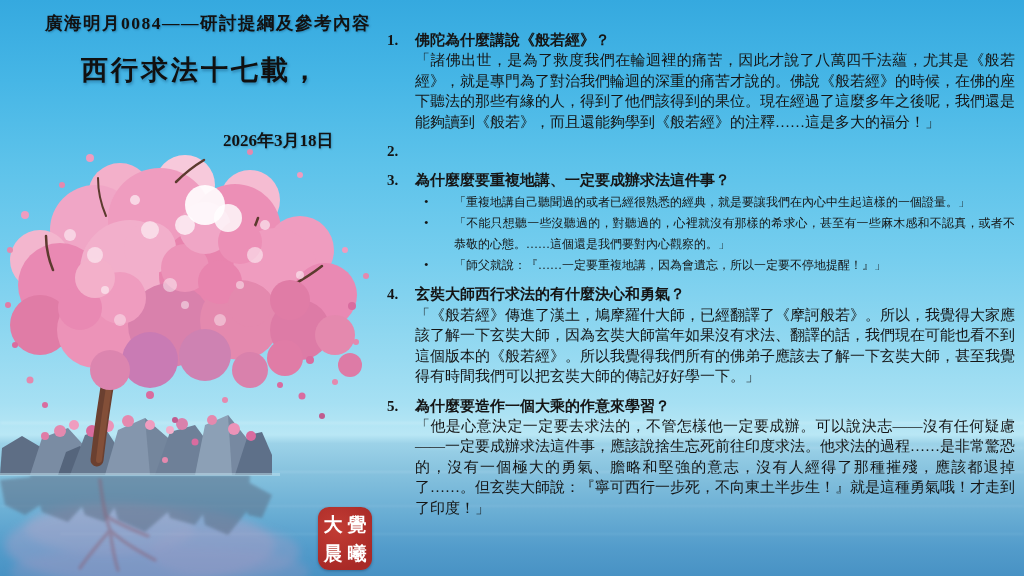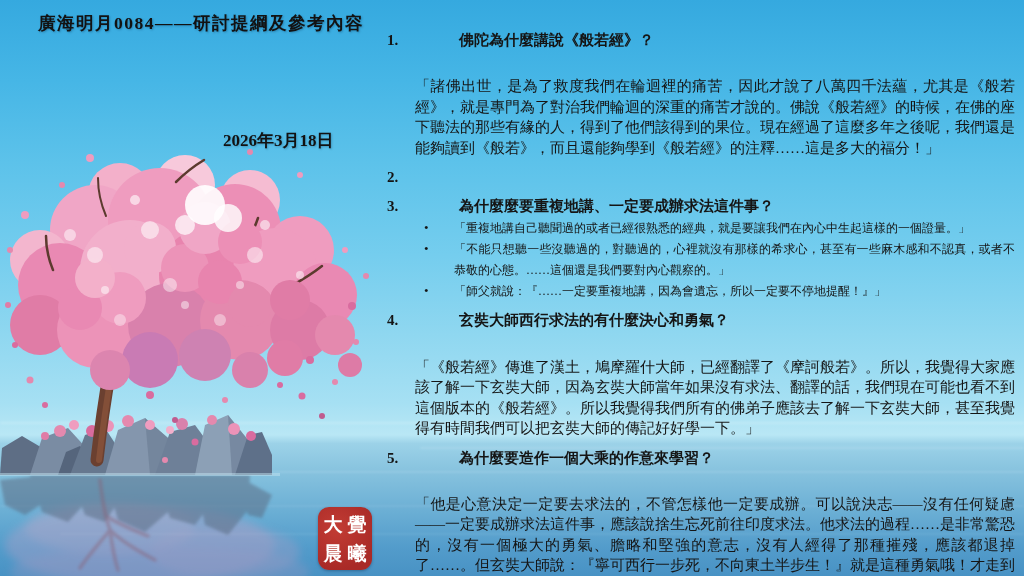--- a/index.html
+++ b/index.html
@@ -6,33 +6,33 @@
   body{font-family:"Liberation Serif","DejaVu Serif",serif;}
   .slide{position:relative;width:1024px;height:576px;overflow:hidden;
     background:linear-gradient(180deg,
       #35a9df 0%, #46b6e6 14%, #5cc2ea 28%, #74cdee 44%,
       #8fd7f0 58%, #a6e0f3 70%, #b9e7f5 75.5%,
       #9cd2e8 77%, #86c2de 82%, #6aaed4 89%, #539ccb 95%, #4892c4 100%);}
   .streak{position:absolute;background:rgba(255,255,255,.32);filter:blur(.8px);border-radius:2px;}
   
   .kicker{position:absolute;left:38px;top:11px;width:340px;
     font-size:17.5px;font-weight:bold;color:#121212;letter-spacing:1.5px;
-    text-shadow:1px 1px 2px rgba(10,60,100,.35);}
+    text-shadow:1px 1px 2px rgba(10,60,100,.35);text-align:center;}
   .main-title{position:absolute;left:0;top:52px;width:402px;text-align:center;
     font-size:27px;font-weight:bold;color:#101010;letter-spacing:3px;line-height:37px;
     text-shadow:1px 2px 3px rgba(10,60,100,.4);}
   .date{position:absolute;left:223px;top:129px;font-size:17px;font-weight:bold;color:#121212;
     text-shadow:1px 1px 2px rgba(10,60,100,.3);}
   
   .qa-panel{position:absolute;left:387px;top:30px;width:628px;color:#151515;}
   .qa-item{display:flex;margin-bottom:9px;}
   .qa-num{width:28px;flex:none;font-weight:bold;font-size:15px;line-height:20.4px;}
   .qa-body{flex:1;min-width:0;}
-  .qa-q{font-weight:bold;font-size:15px;line-height:20.4px;margin-left:44px;}
-  .qa-p{font-size:15px;line-height:20.4px;text-align:justify;margin-top:26px;}
+  .qa-q{font-weight:bold;font-size:15px;line-height:20.4px;}
+  .qa-p{font-size:15px;line-height:20.4px;text-align:justify;}
   .qa-bullet{display:flex;margin-top:1px;}
   .qa-bullet .dot{width:30px;flex:none;padding-left:9px;font-size:13px;line-height:20.4px;}
   .qa-bullet .btext{flex:1;font-size:12px;line-height:20.4px;text-align:justify;}
   
   .seal{position:absolute;left:318px;top:507px;width:54px;height:63px;border-radius:11px;
     background:radial-gradient(circle at 35% 35%, #c23c34, #a92a27 75%);
     box-shadow:0 1px 3px rgba(0,30,60,.35);
     display:grid;grid-template-columns:1fr 1fr;grid-template-rows:1fr 1fr;
     align-items:center;justify-items:center;padding:3px;box-sizing:border-box;}
   .seal span{color:#fff;font-weight:bold;font-size:20px;line-height:1;
@@ -216,21 +216,21 @@
         <circle cx="250" cy="22" r="3" fill="#e489ae"></circle>
       <circle cx="300" cy="45" r="3" fill="#ef9cbf"></circle>
         <circle cx="62" cy="55" r="3" fill="#e489ae"></circle>
       <circle cx="280" cy="255" r="3" fill="#d96c9f"></circle>
         <circle cx="225" cy="270" r="3" fill="#e489ae"></circle>
     </g>
   </svg>
 
   <div class="kicker">廣海明月0084——研討提綱及參考內容</div>
   <div class="main-title">
-    <br>
+    <span>西行求法十七載，</span><br>
   </div>
   <div class="date">2026年3月18日</div>
 
   <div class="seal">
     <span>大</span>
     <span>覺</span>
     <span>晨</span>
     <span>曦</span>
   </div>
 

